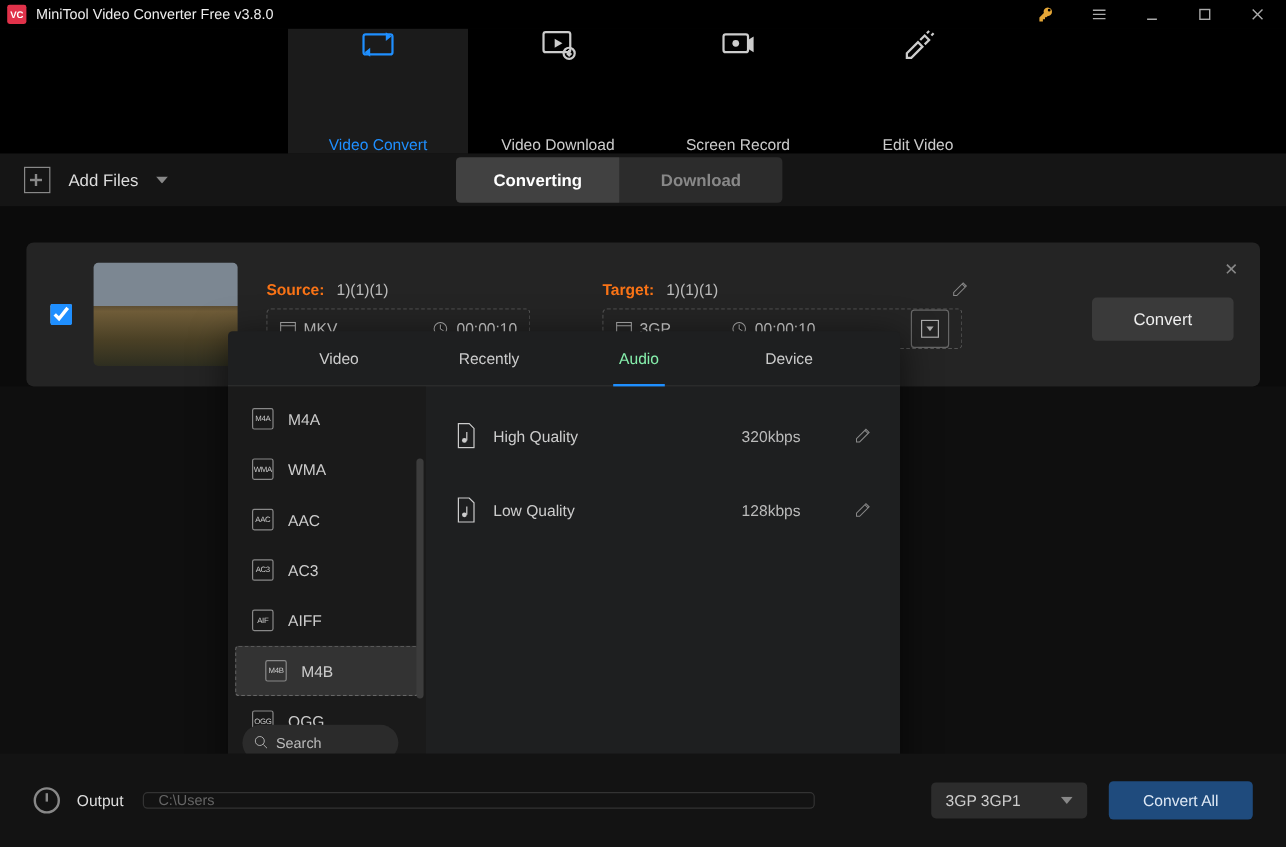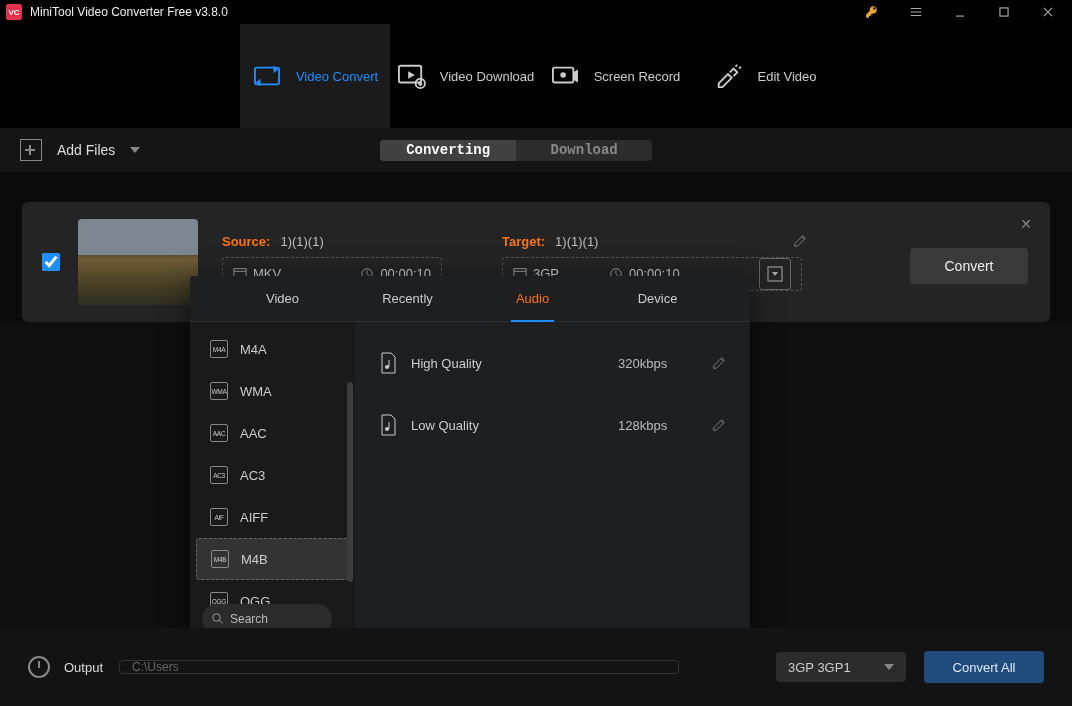--- a/index.html
+++ b/index.html
@@ -4,30 +4,30 @@
 <style>
   * { margin:0; padding:0; box-sizing:border-box; }
   body { font-family: "Segoe UI", Arial, sans-serif; background:#0f0f0f; color:#ddd; width:1072px; height:706px; overflow:hidden; font-size:13px; }
   .titlebar { height:24px; background:#000; display:flex; align-items:center; padding:0 6px; gap:8px; }
   .titlebar .logo { width:16px; height:16px; background:#e1324a; border-radius:2px; display:flex; align-items:center; justify-content:center; font-size:8px; font-weight:bold; color:#fff; }
   .titlebar .title { flex:1; font-size:12px; color:#eee; }
   .titlebar .tctl { width:36px; height:24px; display:flex; align-items:center; justify-content:center; color:#aaa; font-size:13px;}
   .titlebar .tctl.key{color:#e6a737;}
 
   .navbar { height:104px; background:#000; display:flex; align-items:center; padding-left:240px; }
-  .navtab { width:150px; height:104px; display:flex; align-items:center; justify-content:center; color:#ccc; gap:14px;}
+  .navtab { width:150px; height:104px; display:flex; flex-direction:column; align-items:center; justify-content:space-between; color:#ccc; gap:14px;}
   .navtab.active { background:#1b1b1b; color:#1f8fff; }
   .navtab .nicon { width:30px;height:26px;}
 
   .toolbar { height:44px; background:#151515; display:flex; align-items:center; padding:0 20px; }
   .addfiles { display:flex; align-items:center; gap:15px; color:#ddd; font-size:14px;}
   .addfiles .abox { width:22px;height:22px;border:1px solid #888; position:relative;}
   .addfiles .abox::before{content:"";position:absolute;left:4px;top:9px;width:10px;height:2px;background:#888;}
   .addfiles .abox::after{content:"";position:absolute;left:8px;top:5px;width:2px;height:10px;background:#888;}
-  .toolbar .seg { margin-left:auto; margin-right:auto; display:flex; height:21px; background:#2c2c2c; border-radius:4px; overflow:hidden;font-family:Liberation Mono, monospace;}
+  .toolbar .seg { margin-left:auto; margin-right:auto; display:flex; height:38px; background:#2c2c2c; border-radius:4px; overflow:hidden;}
   .seg .segbtn { width:136px; display:flex; align-items:center; justify-content:center; color:#888; font-size:14px; font-weight:600;}
   .seg .segbtn.cur{ background:#414141; color:#fff;}
 
   .workspace { background:#0b0b0b; padding:30px 22px 0 22px;}
   .card { background:#242424; border-radius:6px; height:120px; display:flex; align-items:center; padding:0 20px; position:relative;}
   .card .chk { width:18px;height:18px; margin-right:18px;}
   .thumb { width:120px; height:86px; border-radius:4px; background:linear-gradient(#7c8792 0,#7c8792 42%, #5d4e33 42%, #6f5c38 47%, #4a4025 75%,#2e2e20 100%); margin-right:24px;}
   .srcbox { width:220px; position:relative;}
   .row1{ font-size:13px; color:#bbb; display:flex; gap:10px; margin-bottom:8px;}
   .row1 .lbl{font-weight:700; color:#f97316;}
@@ -37,29 +37,29 @@
   .tgtbox { width:300px; margin-left:60px; position:relative;}
   .tgtbox .chipsrow{ justify-content:flex-start;}
   .editbtn{ position:absolute; right:-5px; top:0; color:#888;}
   .tgtbox .selectbtn{ margin-left:auto; width:32px;height:32px;border:1px solid #666;border-radius:3px;display:flex;align-items:center;justify-content:center;}
   .convertbtn { position:absolute; right:22px; top:46px; width:118px; height:36px; background:#3a3a3a; border-radius:4px; display:flex; align-items:center; justify-content:center; color:#eee; font-size:14px;}
   .closeit{ position:absolute; right:18px; top:14px; color:#888; font-size:14px;}
 
   .popup { position:absolute; left:190px; top:276px; width:560px; height:422px; background:#1e1f20; border-radius:4px; box-shadow:0 6px 30px rgba(0,0,0,.6); display:flex; flex-direction:column;}
   .ptabs { height:46px; display:flex; border-bottom:1px solid #2e2e2e; padding:0 30px;}
   .ptab { flex:1; display:flex; align-items:center; justify-content:center; color:#ccc; font-size:13px; position:relative;}
-  .ptab.active{ color:#f97316;}
+  .ptab.active{ color:#86efac;}
   .ptab.active::after{content:"";position:absolute;bottom:-1px;left:33%;width:34%;height:2px;background:#1f8fff;}
 
   .pbody{ flex:1; display:flex; overflow:hidden;}
   .fmt-list{ width:165px; background:#1a1a1a; overflow:hidden; position:relative;}
   .fmt-scroll{ position:absolute; left:0; top:-36px; width:100%;}
   .fmt-item{ height:42px; display:flex; align-items:center; gap:12px; padding-left:20px; color:#ccc; font-size:13px;}
   .fmt-item .fico{width:18px;height:18px;border:1px solid #888;border-radius:2px;display:flex;align-items:center;justify-content:center;font-size:6.5px;letter-spacing:-.3px;}
-  .fmt-item.sel{ background:#333; border:1px dashed #666; border-radius:3px; margin:0 6px; padding-left:14px;text-align:center;}
+  .fmt-item.sel{ background:#333; border:1px dashed #666; border-radius:3px; margin:0 6px; padding-left:24px;text-align:center;}
   .fmt-search{ position:absolute; left:12px; bottom:14px; height:30px; width:130px; background:#2b2b2b; border-radius:15px; display:flex; align-items:center; gap:6px; padding:0 10px; color:#bbb; font-size:12px;}
   .fmt-scrollbar{position:absolute;right:2px;top:60px;width:6px;height:200px;background:#3c3c3c;border-radius:3px;}
 
   .quality-list{ flex:1; padding:10px 10px;}
   .qitem{ height:62px; display:flex; align-items:center; gap:14px; padding:0 14px; color:#ccc;}
   .qitem .mico{width:18px;height:22px;border-radius:2px;}
   .qitem .qname{ flex:1; }
   .qitem .rate{ width:80px; color:#bbb;}
   .qitem .ed{ color:#888;}
   .pfooter{ height:50px; border-top:1px solid #2e2e2e; display:flex; align-items:center; justify-content:center; gap:8px; color:#ccc;}

